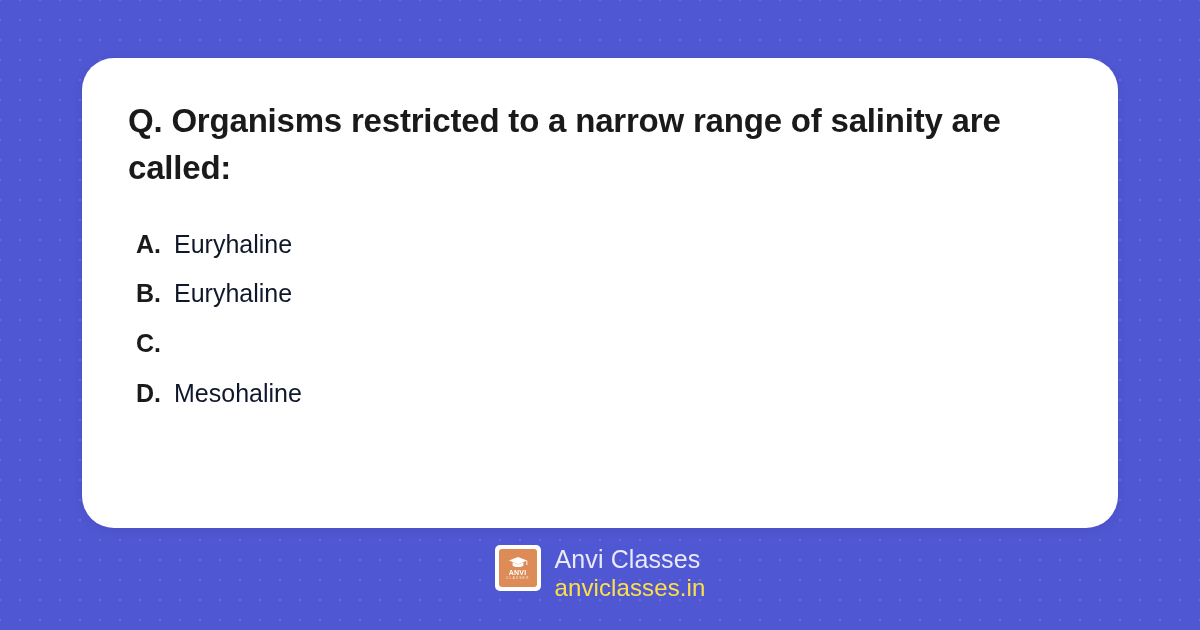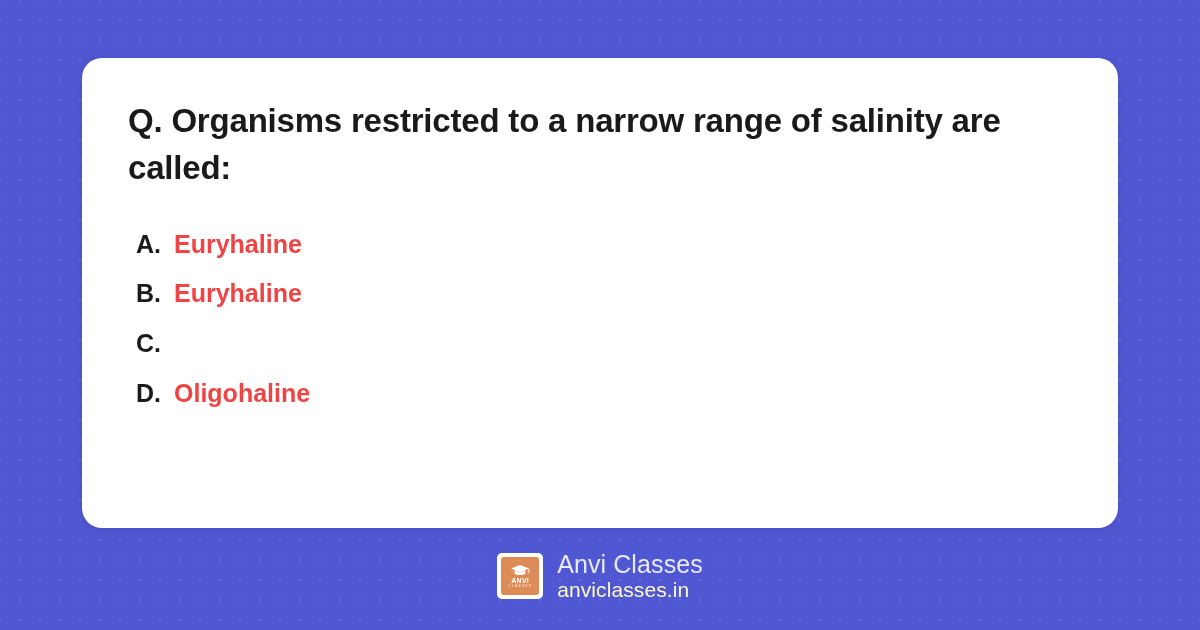--- a/index.html
+++ b/index.html
@@ -21,21 +21,21 @@
   }
 
   
   .card {
     position: absolute;
     left: 82px;
     top: 58px;
     width: 1036px;
     height: 470px;
     background: #FFFFFF;
-    border-radius: 20px;
+    border-radius: 32px;
     padding: 40px 46px 0 46px;
     box-shadow: 0 2px 10px rgba(30,30,80,0.10);
   }
 
   .question {
     font-size: 33px;
     font-weight: bold;
     color: #1A1A1A;
     line-height: 1.42;
     letter-spacing: -0.2px;
@@ -58,33 +58,33 @@
   }
 
   .option-letter {
     font-weight: bold;
     color: #1A1A1A;
     min-width: 38px;
     flex: 0 0 auto;
   }
 
   .option-text {
-    font-weight: bold;
-    color: #ef4444;
+    font-weight: normal;
+    color: #0f172a;
   }
 
   
   .footer {
     position: absolute;
     left: 0;
     right: 0;
     top: 545px;
     height: 62px;
     display: flex;
-    align-items: center;
+    align-items: flex-start;
     justify-content: center;
     gap: 14px;
   }
 
   .brand-logo {
     width: 46px;
     height: 46px;
     background: #FFFFFF;
     border-radius: 5px;
     padding: 4px;
@@ -130,22 +130,22 @@
     line-height: 1.14;
   }
 
   .brand-title {
     font-size: 25px;
     color: #E8E9FB;
     letter-spacing: 0.1px;
   }
 
   .brand-url {
-    font-size: 21px;
-    color: #fef9c3;
+    font-size: 24px;
+    color: #fde047;
     letter-spacing: 0.1px;
   }
 </style>
 </head>
 <body>
 
 <div class="card">
 
   <div class="question">Q. Organisms restricted to a narrow range of salinity are called:</div>
 
@@ -160,21 +160,21 @@
       <span class="option-letter">B.</span>
       <span class="option-text">Euryhaline</span>
     </li>
 
     <li class="option">
       <span class="option-letter">C.</span>
     </li>
 
     <li class="option">
       <span class="option-letter">D.</span>
-      <span class="option-text">Oligohaline</span>
+      <span class="option-text">Mesohaline</span>
     </li>
 
   </ul>
 </div>
 
 <div class="footer">
 
   <div class="brand-logo">
     <div class="brand-logo-inner">
       <svg class="brand-logo-cap" width="20" height="12" viewBox="0 0 20 12">

